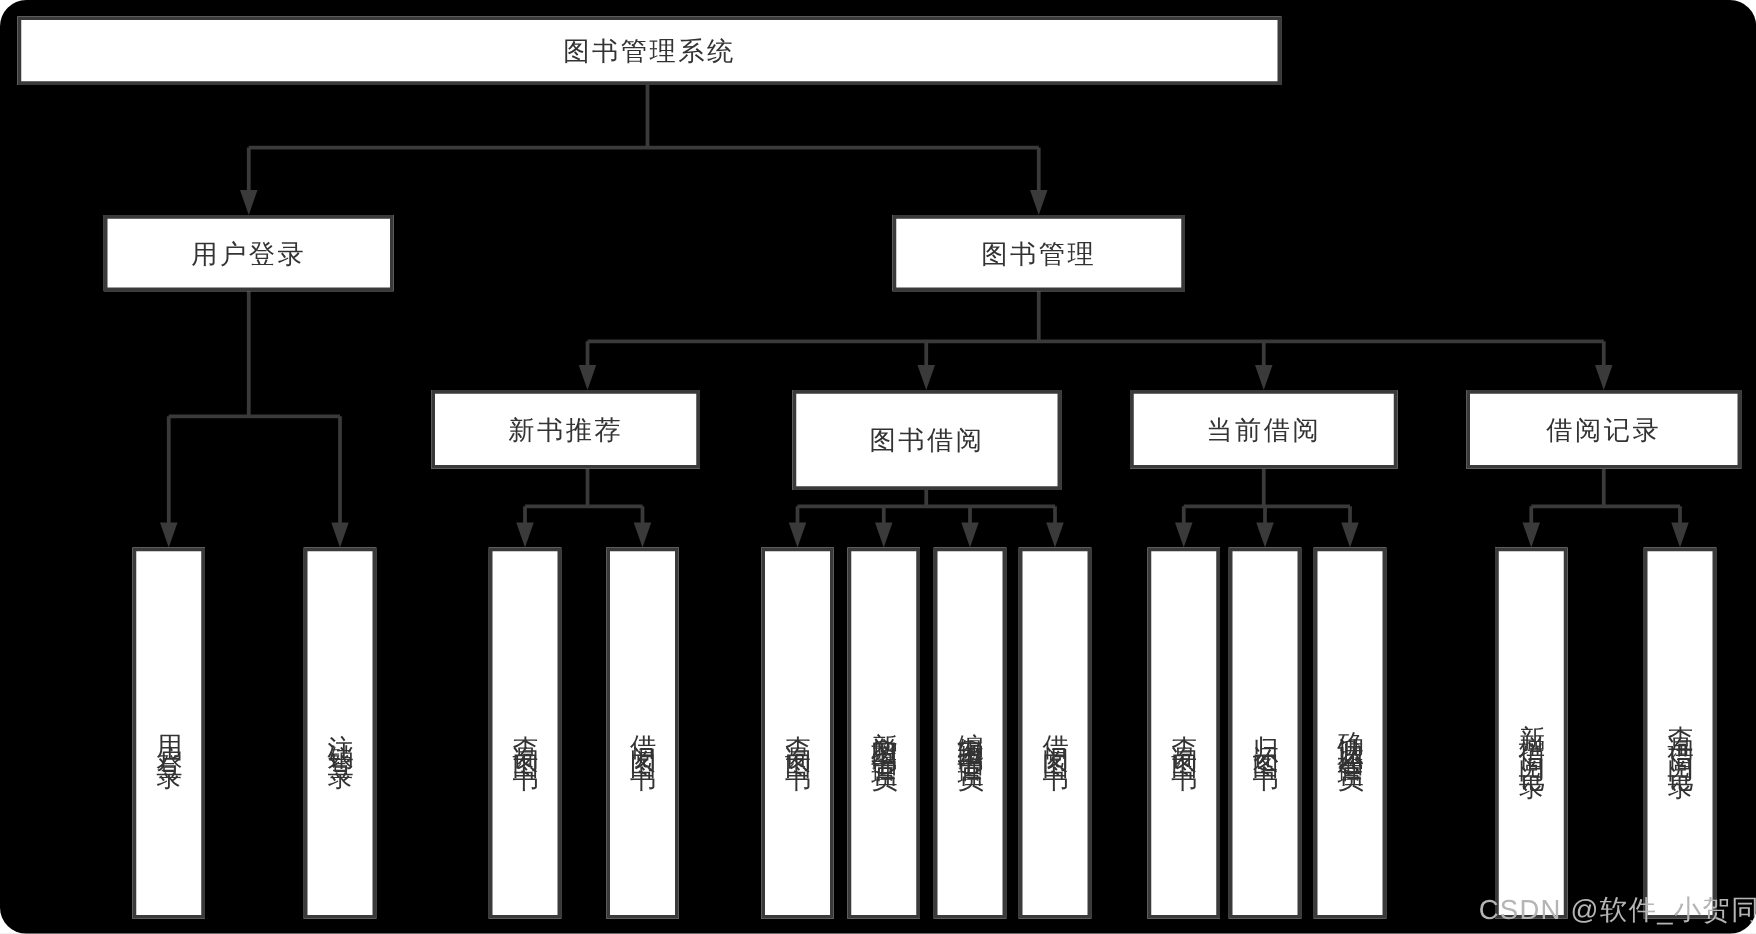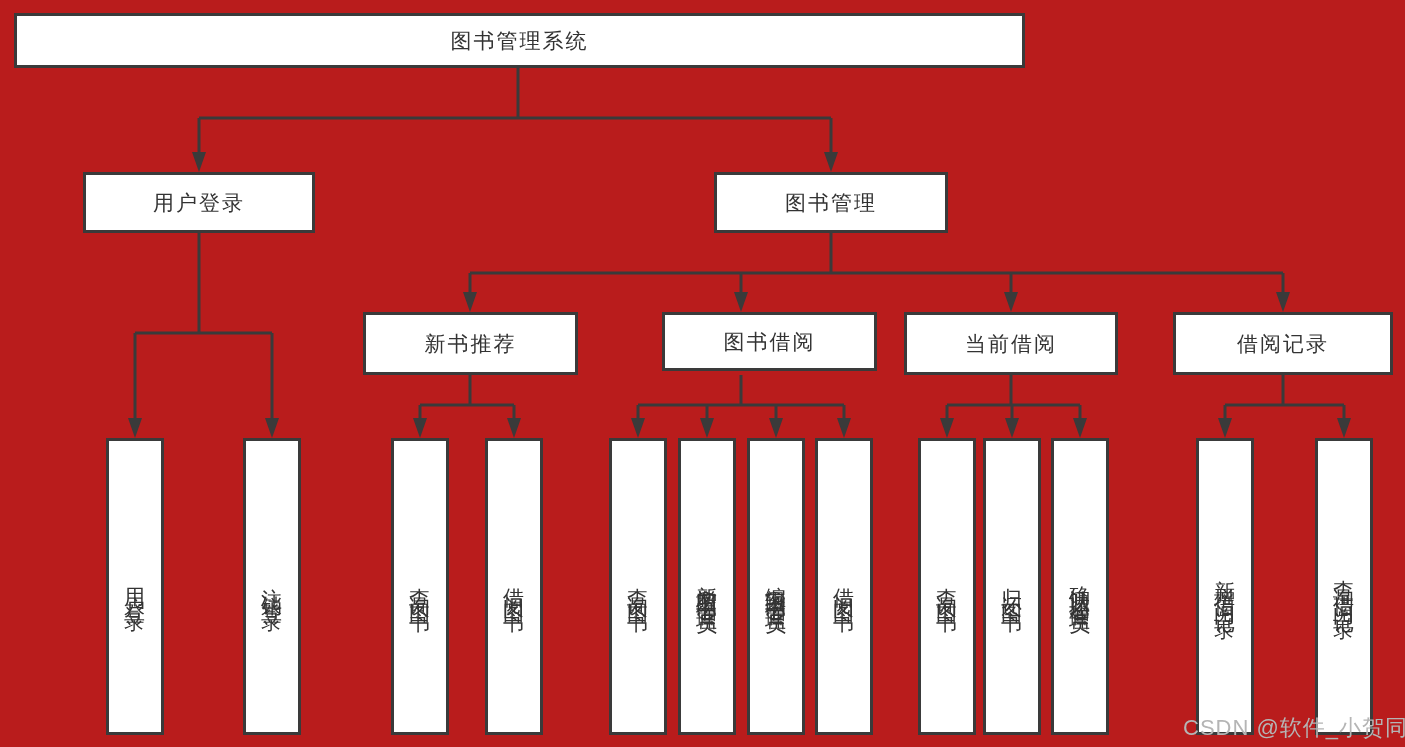--- a/index.html
+++ b/index.html
@@ -1,22 +1,23 @@
 <!DOCTYPE html>
 <html><head>
 <meta charset="utf-8">
 <style>
   html, body { margin: 0; padding: 0; background: #ffffff; }
   .canvas {
     position: relative;
     width: 1405px;
     height: 747px;
-    background: #b91c1c;
+    background: #000000;
     font-family: "Liberation Sans", sans-serif;
     overflow: hidden;
+    border-radius: 21px;
   }
   .connectors {
     position: absolute;
     left: 0; top: 0;
     width: 1405px; height: 747px;
     z-index: 0;
   }
   .box {
     position: absolute;
     box-sizing: border-box;
@@ -97,24 +98,24 @@
     <span>图书管理系统</span>
   </div>
 
   <div class="box hbox" style="left:83px; top:172px; width:232px; height:61px;">
     <span>用户登录</span>
   </div>
   <div class="box hbox" style="left:714px; top:172px; width:234px; height:61px;">
     <span>图书管理</span>
   </div>
 
-  <div class="box hbox" style="left:363px; top:312px; width:215px; height:63px;">
+  <div class="box hbox" style="left:345px; top:312px; width:215px; height:63px;">
     <span>新书推荐</span>
   </div>
-  <div class="box hbox" style="left:662px; top:312px; width:215px; height:59px;">
+  <div class="box hbox" style="left:634px; top:312px; width:215px; height:80px;">
     <span>图书借阅</span>
   </div>
   <div class="box hbox" style="left:904px; top:312px; width:214px; height:63px;justify-content:center;">
     <span>当前借阅</span>
   </div>
   <div class="box hbox" style="left:1173px; top:312px; width:220px; height:63px;">
     <span>借阅记录</span>
   </div>
 
   <div class="box vbox" style="left:106px; top:438px; width:58px; height:297px;">

